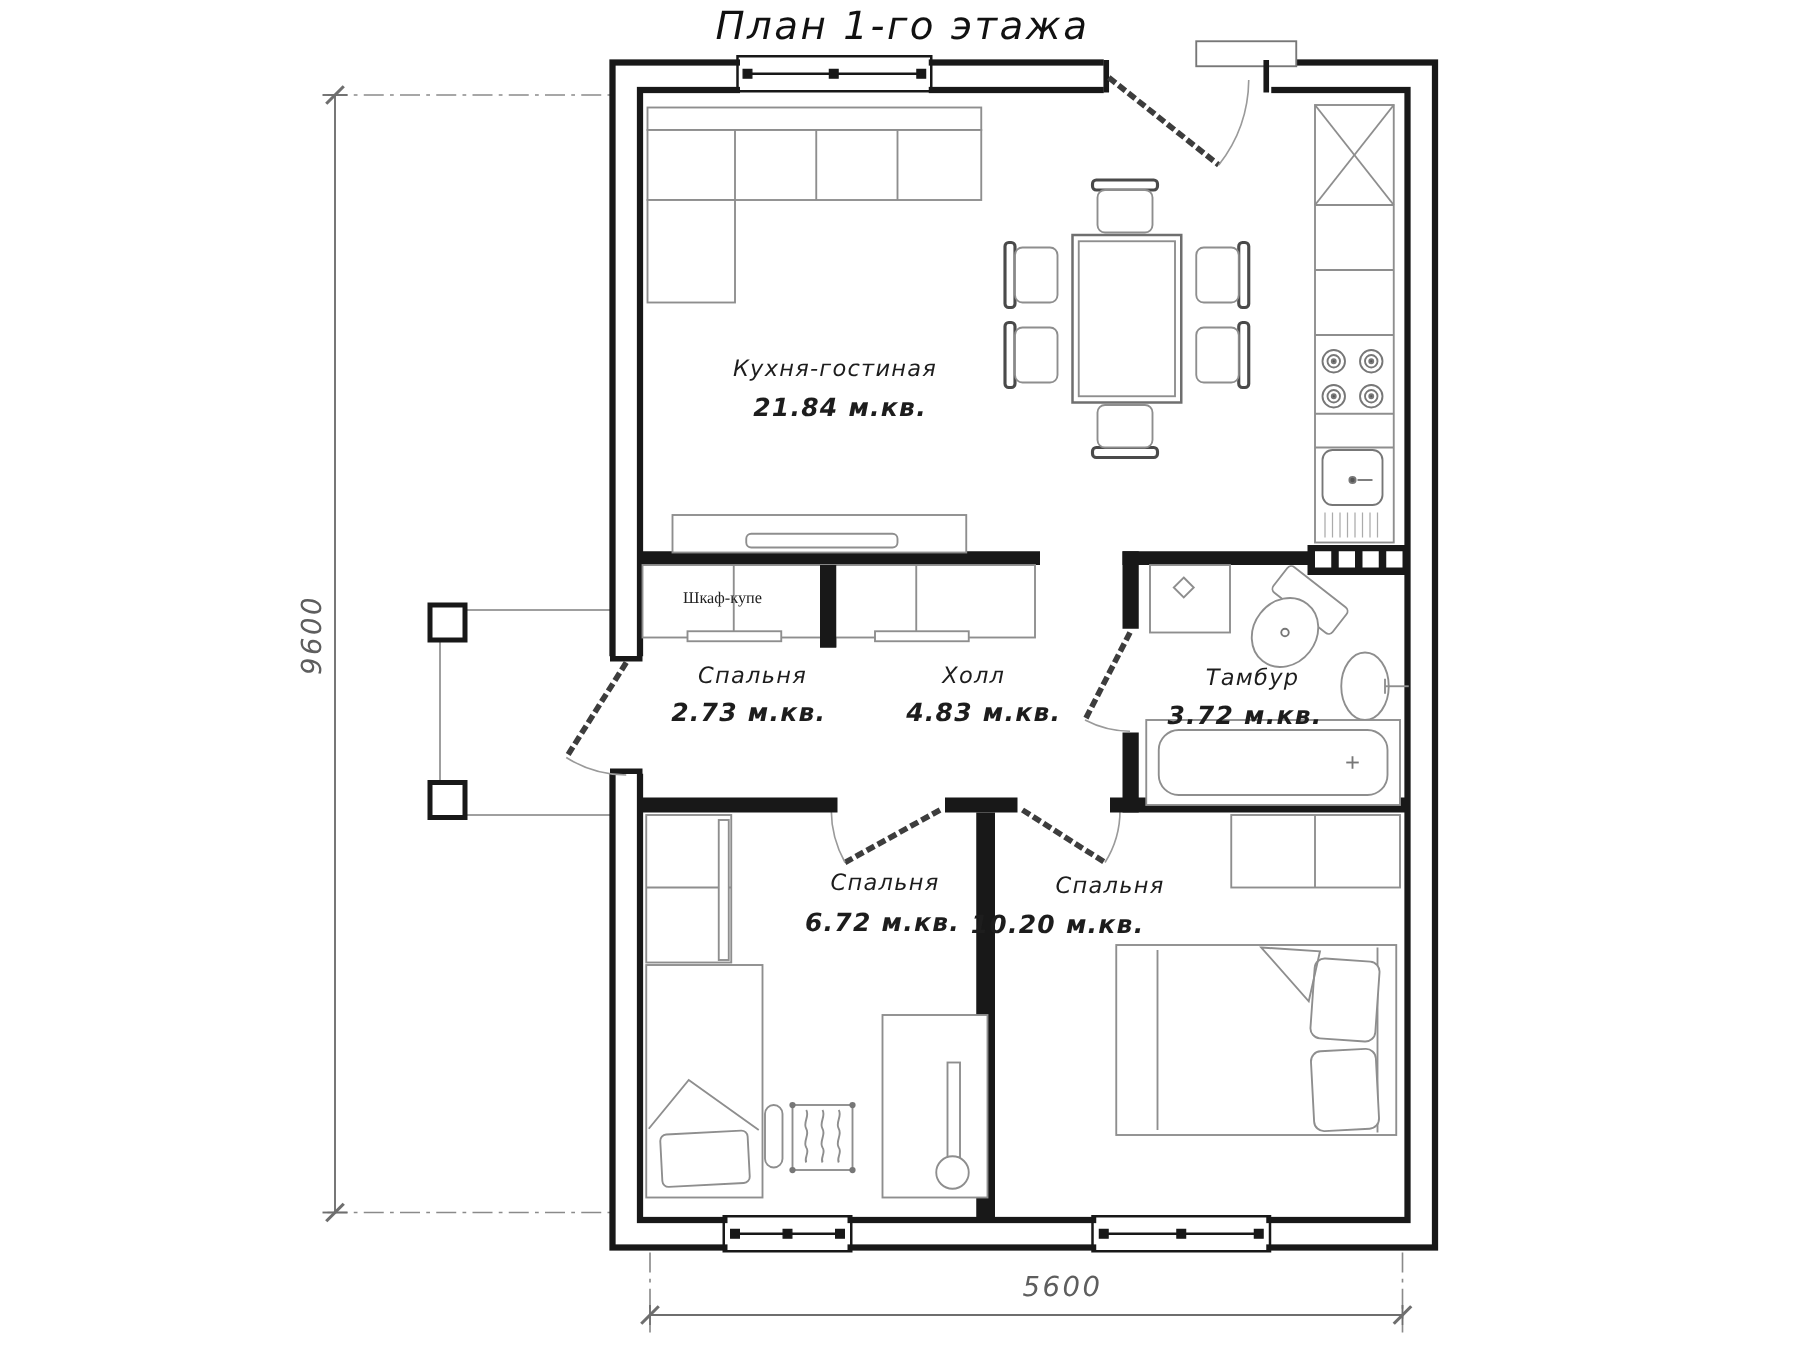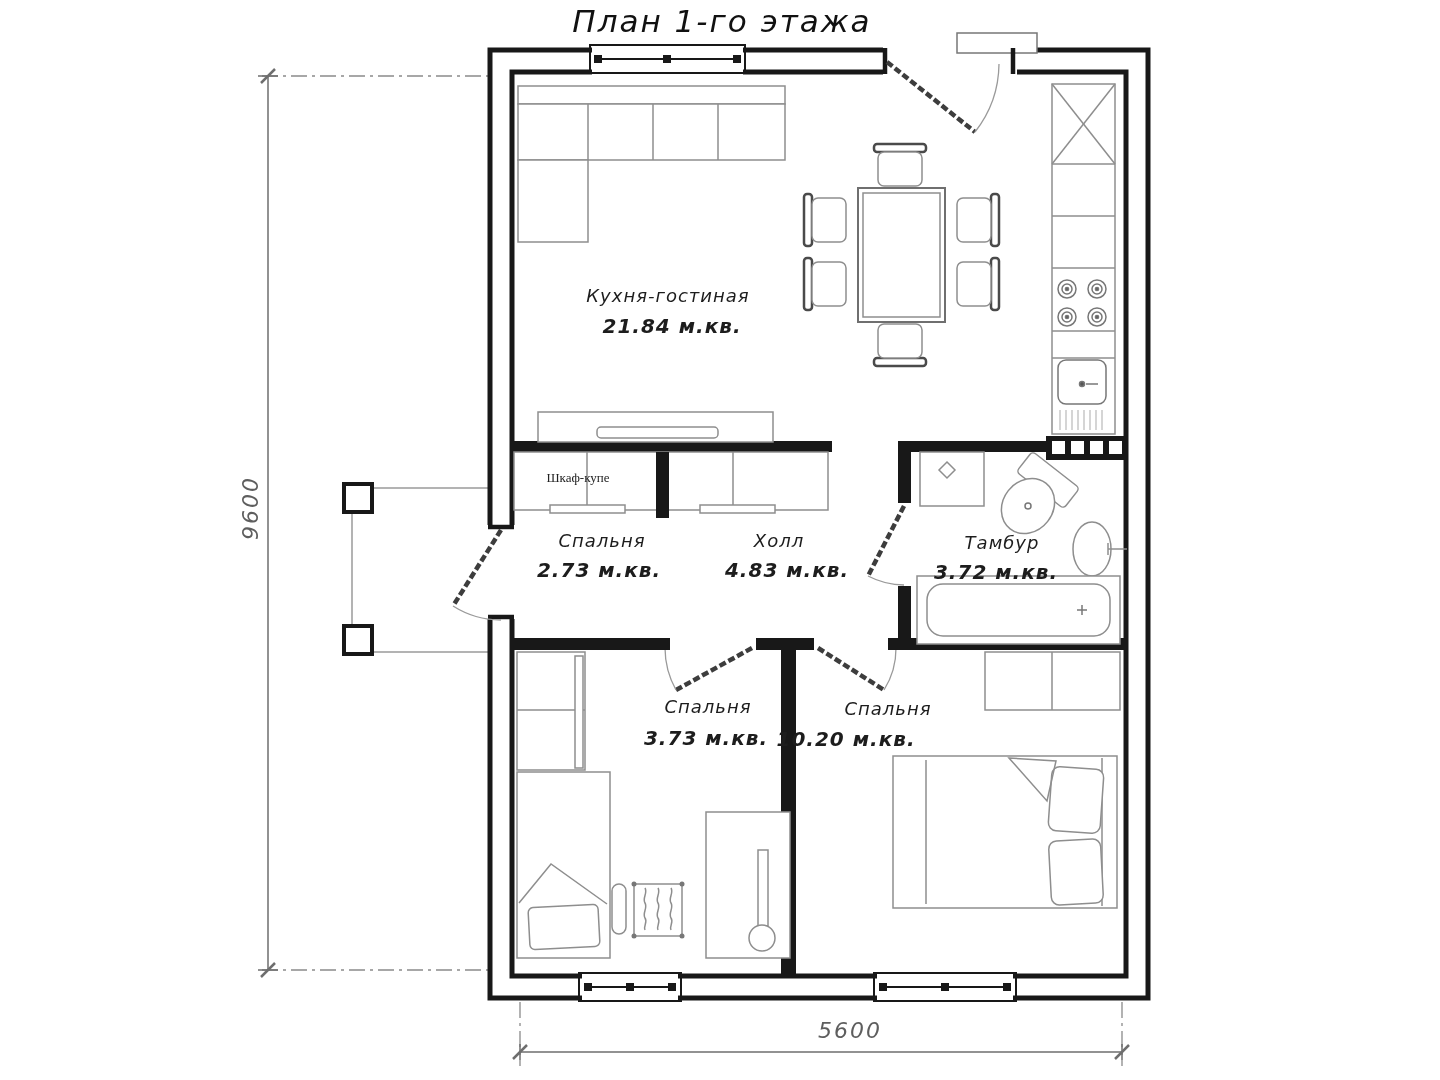--- a/index.html
+++ b/index.html
@@ -292,21 +292,21 @@
   <div class="lbl room-name" style="left:602px;top:530px;">Спальня</div>
   <div class="lbl room-area" style="left:599px;top:558px;">2.73 м.кв.</div>
 
   <div class="lbl room-name" style="left:779px;top:530px;text-align:center;">Холл</div>
   <div class="lbl room-area" style="left:777px;top:558px;margin-left:10px;">4.83 м.кв.</div>
 
   <div class="lbl room-name" style="left:1002px;top:532px;">Тамбур</div>
   <div class="lbl room-area" style="left:996px;top:560px;">3.72 м.кв.</div>
 
   <div class="lbl room-name" style="left:708px;top:696px;">Спальня</div>
-  <div class="lbl room-area" style="left:706px;top:726px;">3.73 м.кв.</div>
+  <div class="lbl room-area" style="left:706px;top:726px;">6.72 м.кв.</div>
 
   <div class="lbl room-name" style="left:888px;top:698px;">Спальня</div>
   <div class="lbl room-area" style="left:846px;top:727px;">10.20 м.кв.</div>
 
   <div class="lbl shkaf" style="left:578px;top:470px;">Шкаф-купе</div>
 
   <div class="lbl dim dim-v" style="left:250px;top:508px;">9600</div>
   <div class="lbl dim" style="left:850px;top:1018px;">5600</div>
 
 </div>

